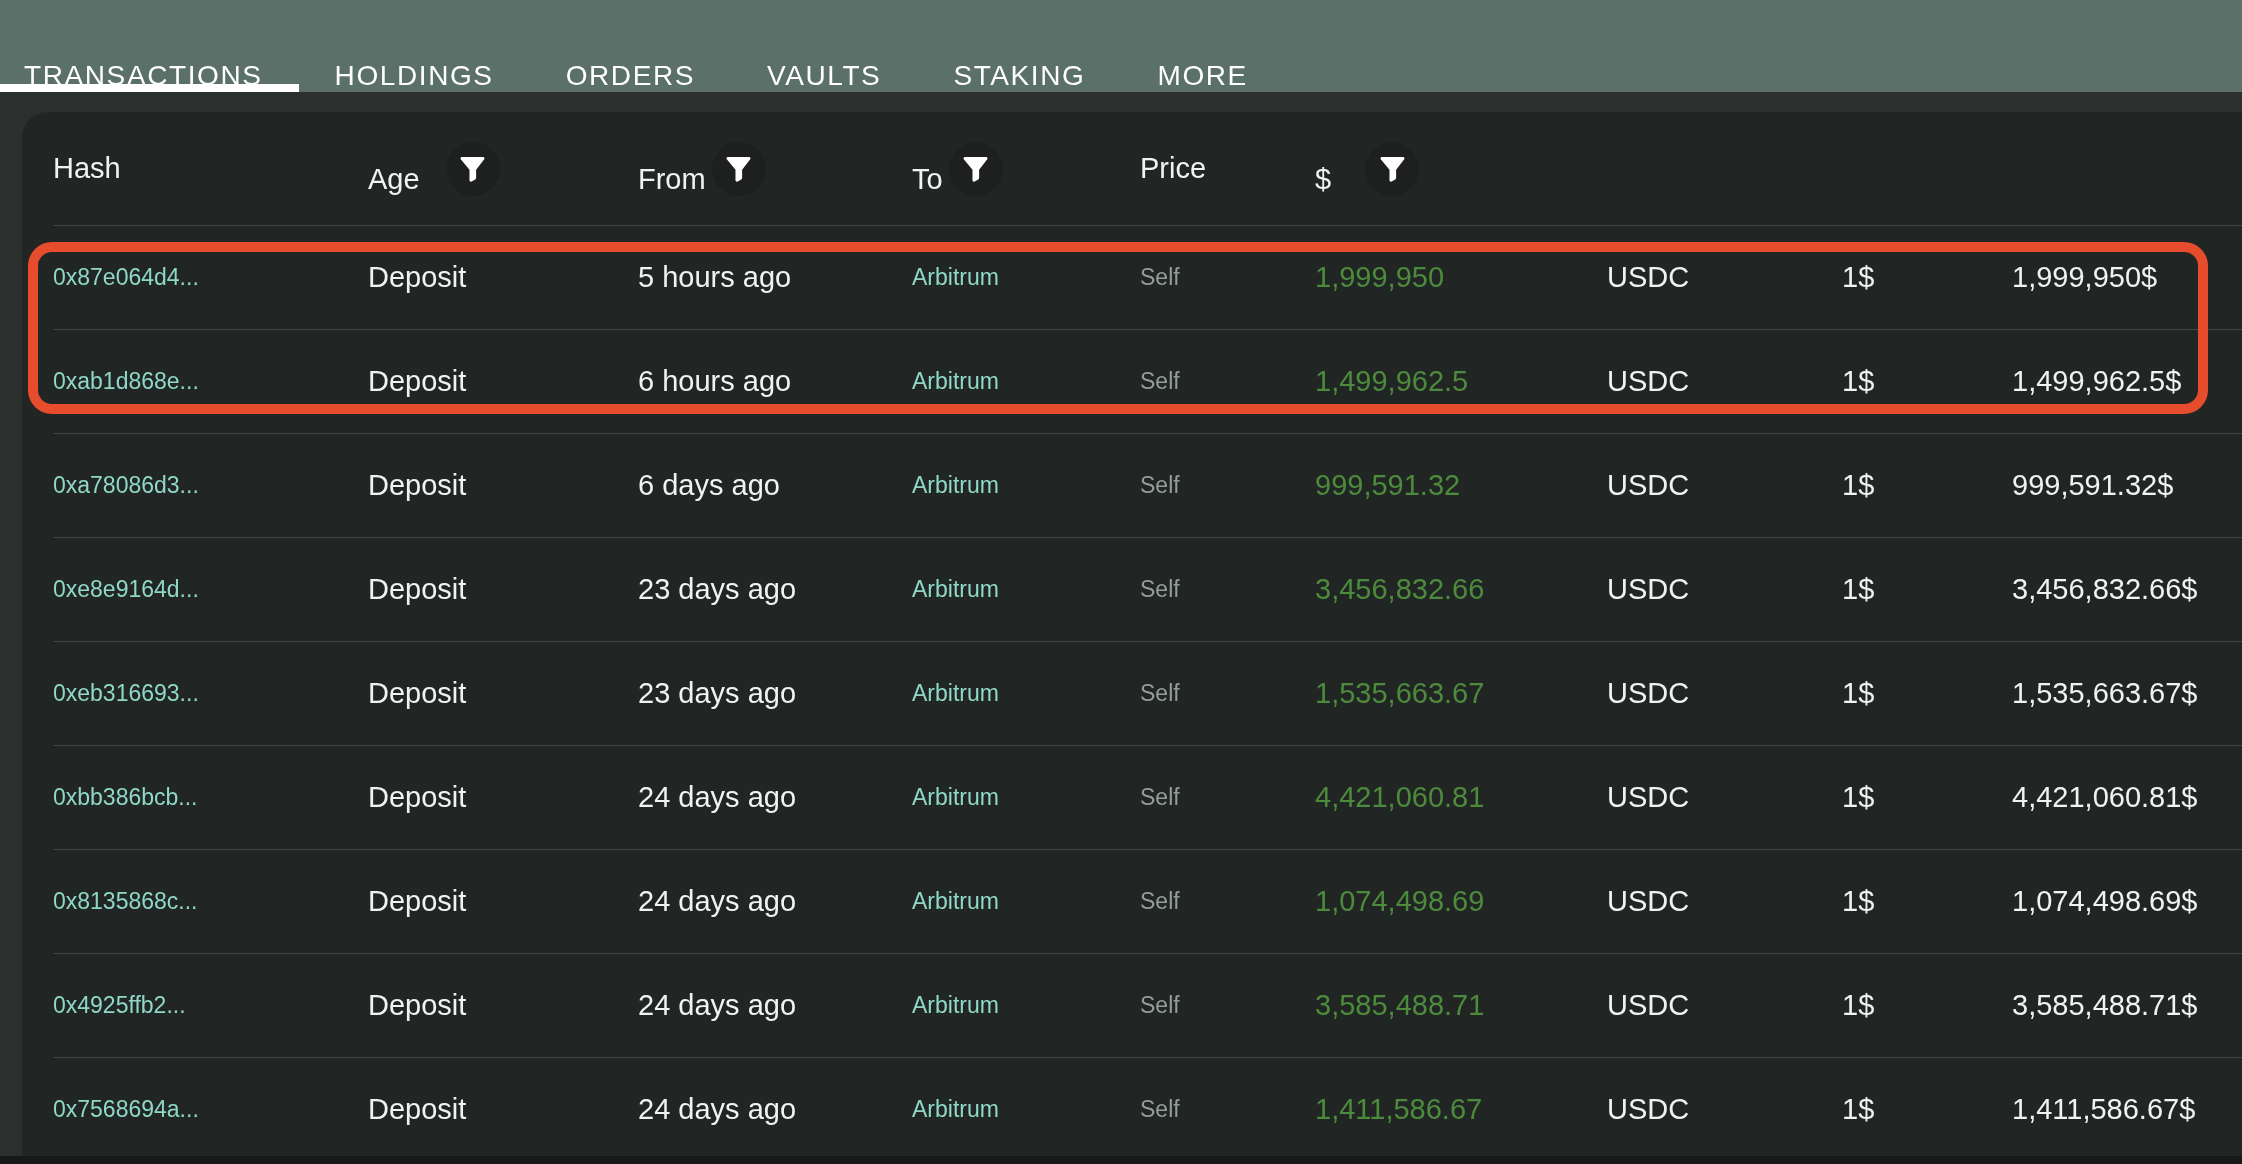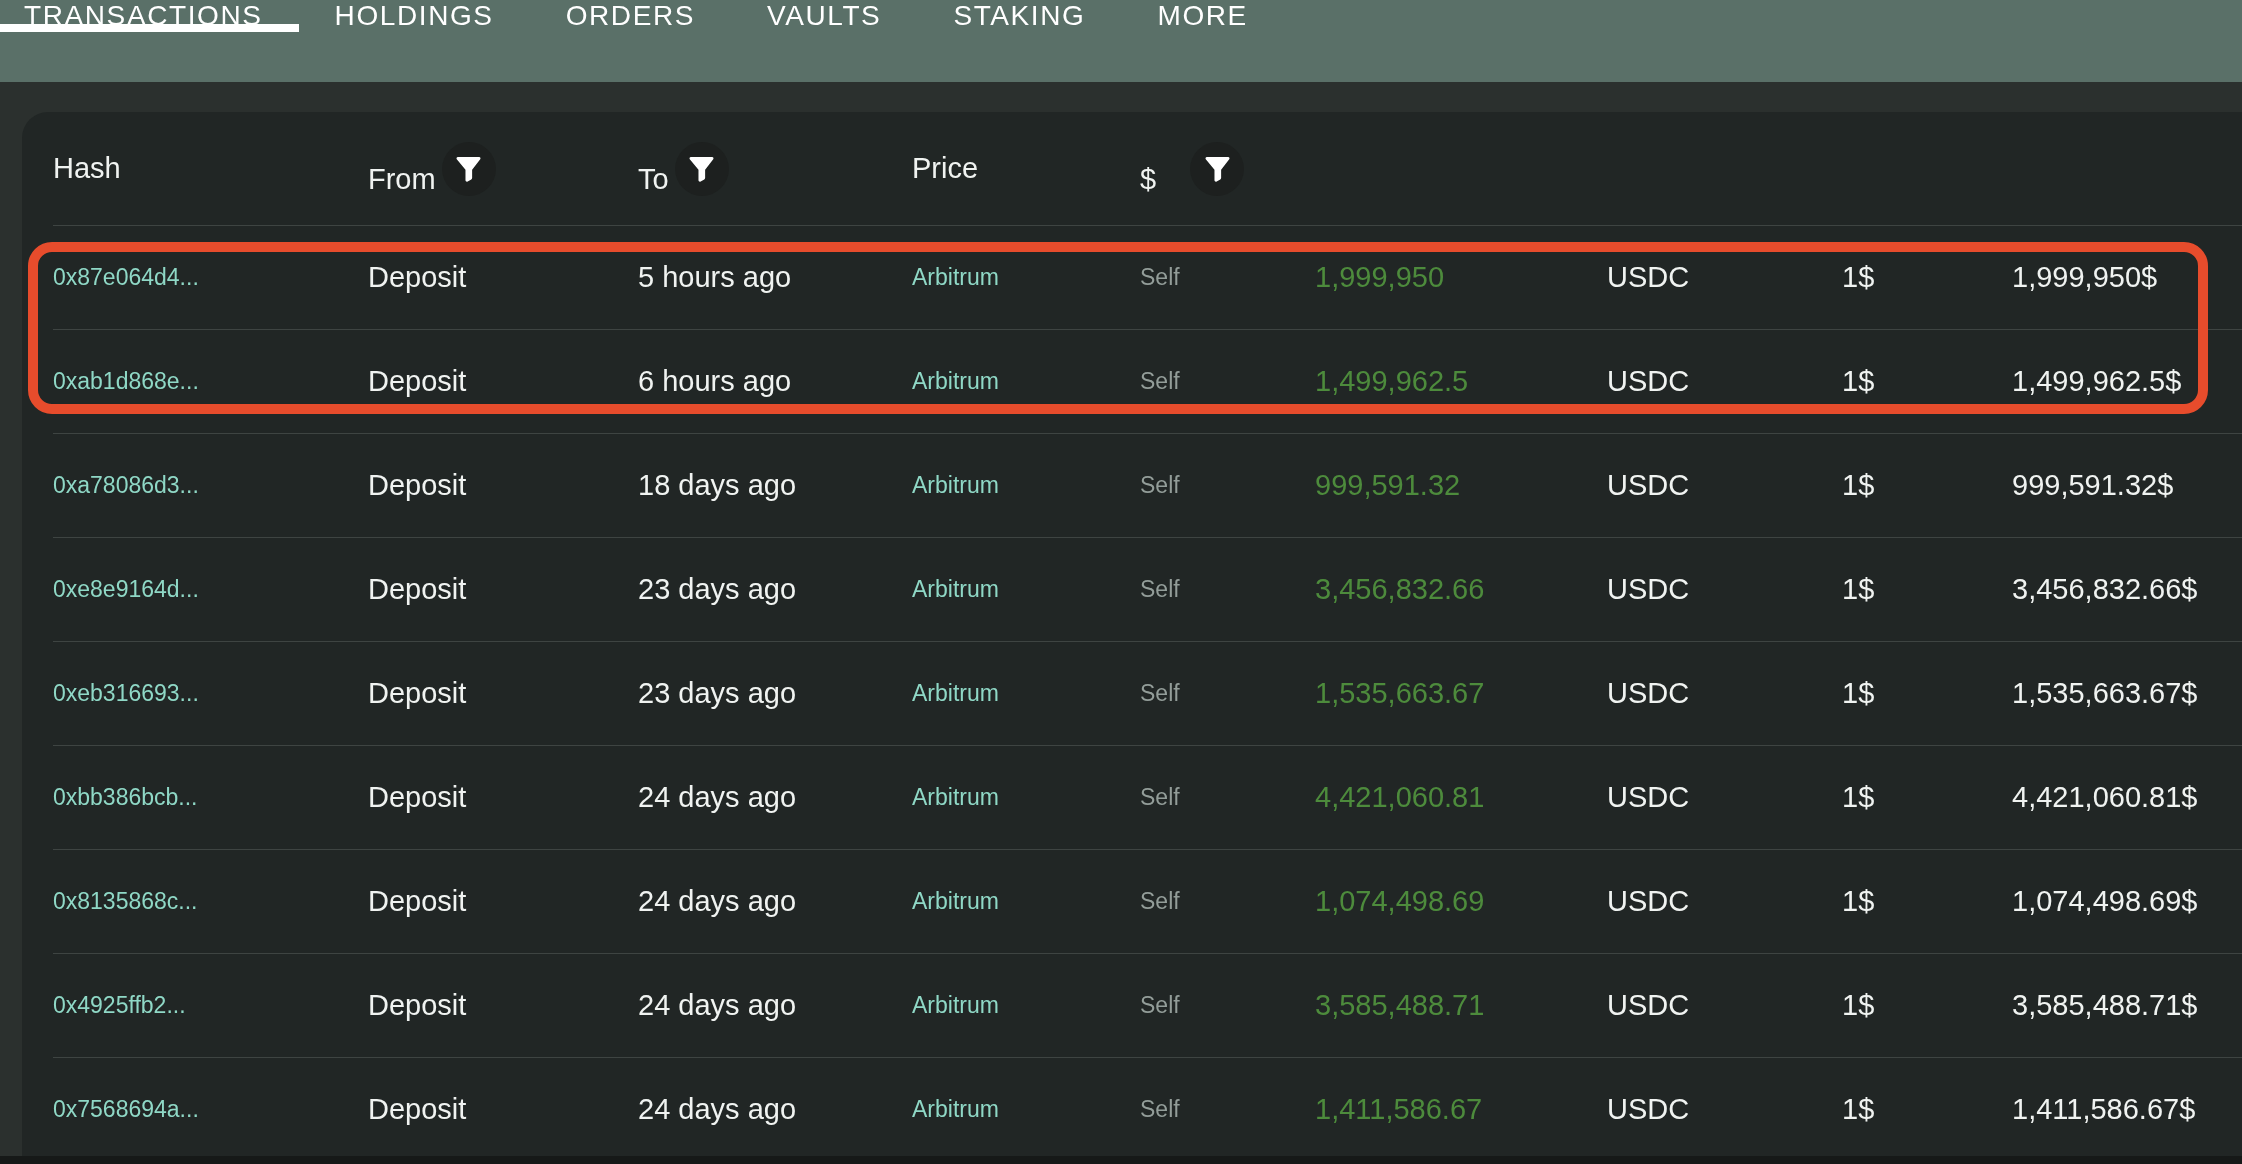--- a/index.html
+++ b/index.html
@@ -19,23 +19,23 @@
   *{margin:0;padding:0;box-sizing:border-box;}
   html,body{width:2242px;height:1164px;}
   body{
     background:var(--page_bg);
     font-family:"Liberation Sans", sans-serif;
     overflow:hidden;
     position:relative;
   }
   
   .topnav{
-    height:82px;width:100%;
+    height:92px;width:100%;
     background:var(--nav_green);
-    display:flex;align-items:flex-start;
+    display:flex;align-items:flex-end;
   }
   .tab{
     appearance:none;border:none;background:transparent;cursor:pointer;
     color:#ffffff;
     font-family:"Liberation Sans", sans-serif;
     font-size:28px;font-weight:500;letter-spacing:1.6px;
     padding:0 36px;display:flex;align-items:center;
     white-space:nowrap;
   }
   .tab:first-child{padding-left:24px;}
@@ -96,20 +96,28 @@
     <button class="tab">VAULTS</button>
     <button class="tab">STAKING</button>
     <button class="tab">MORE</button>
   </nav>
 
 <main class="panel">
   <div class="thead" id="thead">
       <div class="hcell c0">
         <span>Hash</span>
       </div>
+      <div class="hcell c2">
+        <span>Age</span>
+        <span class="funnel">
+          <svg viewBox="0 0 24 24">
+            <path d="M3.2 2.5h17.6c1 0 1.5 1.1.9 1.9L15 13v6.9c0 .5-.3.9-.7 1.1l-3 1.8c-.8.5-1.8-.1-1.8-1V13L2.3 4.4c-.6-.8 0-1.9.9-1.9z"></path>
+          </svg>
+        </span>
+      </div>
       <div class="hcell c3">
         <span>From</span>
         <span class="funnel">
           <svg viewBox="0 0 24 24">
             <path d="M3.2 2.5h17.6c1 0 1.5 1.1.9 1.9L15 13v6.9c0 .5-.3.9-.7 1.1l-3 1.8c-.8.5-1.8-.1-1.8-1V13L2.3 4.4c-.6-.8 0-1.9.9-1.9z"></path>
           </svg>
         </span>
       </div>
       <div class="hcell c4">
         <span>To</span>
@@ -150,21 +158,21 @@
         <div class="cell c3"><a class="teal" href="#">Arbitrum</a></div>
         <div class="cell c4"><a class="gray" href="#">Self</a></div>
         <div class="cell c5"><span class="amount">1,499,962.5</span></div>
         <div class="cell c6"><span class="plain">USDC</span></div>
         <div class="cell c7"><span class="plain">1$</span></div>
         <div class="cell c8"><span class="plain">1,499,962.5$</span></div>
       </div>
       <div class="row">
         <div class="cell c0"><a class="teal" href="#">0xa78086d3...</a></div>
         <div class="cell c1"><span class="plain">Deposit</span></div>
-        <div class="cell c2"><span class="plain">18 days ago</span></div>
+        <div class="cell c2"><span class="plain">6 days ago</span></div>
         <div class="cell c3"><a class="teal" href="#">Arbitrum</a></div>
         <div class="cell c4"><a class="gray" href="#">Self</a></div>
         <div class="cell c5"><span class="amount">999,591.32</span></div>
         <div class="cell c6"><span class="plain">USDC</span></div>
         <div class="cell c7"><span class="plain">1$</span></div>
         <div class="cell c8"><span class="plain">999,591.32$</span></div>
       </div>
       <div class="row">
         <div class="cell c0"><a class="teal" href="#">0xe8e9164d...</a></div>
         <div class="cell c1"><span class="plain">Deposit</span></div>

